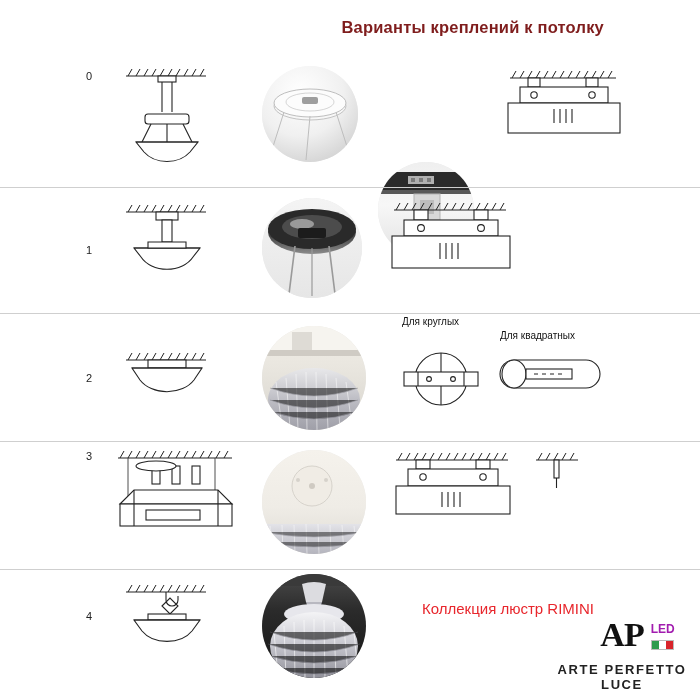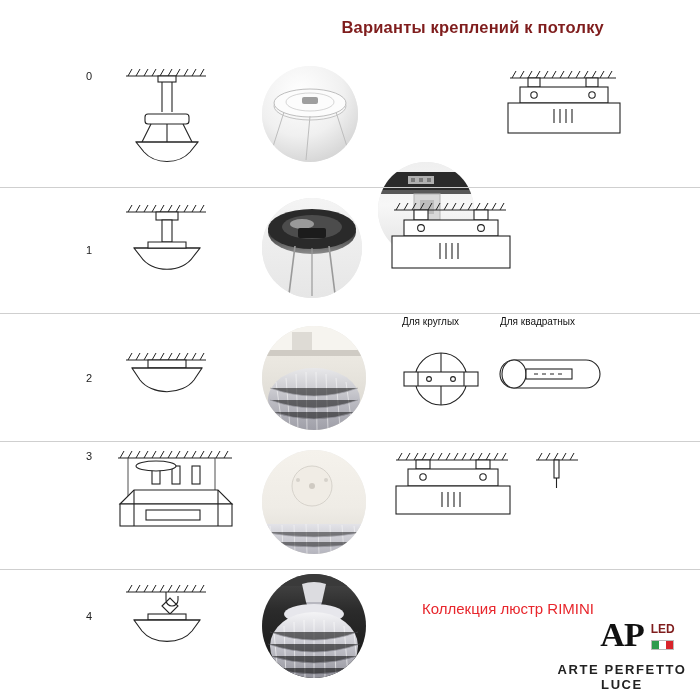--- a/index.html
+++ b/index.html
@@ -89,21 +89,21 @@
     letter-spacing: -1px;
     color: #111;
     line-height: 0.95;
     position: relative;
     display: inline-block;
   }
   .logo-led {
     font-family: "Liberation Sans", sans-serif;
     font-size: 12px;
     font-weight: bold;
-    color: #7f1d1d;
+    color: #a21caf;
     letter-spacing: 0px;
     position: absolute;
     right: -31px;
     top: 5px;
     margin-left: 32px;
   }
   .flag {
     position: absolute;
     right: -30px;
     top: 21px;
@@ -385,21 +385,21 @@
         </g>
         <g opacity="0.5" stroke="#7e7e88" stroke-width="0.7">
           <path d="M8 62 q44 16 88 0"></path>
           <path d="M8 74 q44 16 88 0"></path>
           <path d="M10 86 q42 14 84 0"></path>
         </g>
       </svg>
     </div>
 
     <div class="small-label" style="left:402px; top:2px;">Для круглых</div>
-    <div class="small-label" style="left:500px; top:2px;">Для квадратных</div>
+    <div class="small-label" style="left:500px; top:16px;">Для квадратных</div>
 
     <div class="cell" style="left:398px; top:22px; width:86px; height:86px;">
       <svg width="86" height="86" viewBox="0 0 86 86">
         <circle class="lw fillwhite" cx="43" cy="43" r="26"></circle>
         <rect class="lw fillwhite" x="6" y="36" width="74" height="14"></rect>
         <line class="lw" x1="20" y1="36" x2="20" y2="50"></line>
         <line class="lw" x1="66" y1="36" x2="66" y2="50"></line>
         <line class="lw" x1="43" y1="17" x2="43" y2="36"></line>
         <line class="lw" x1="43" y1="50" x2="43" y2="69"></line>
         <circle class="lw fillwhite" cx="31" cy="43" r="2.4"></circle>

